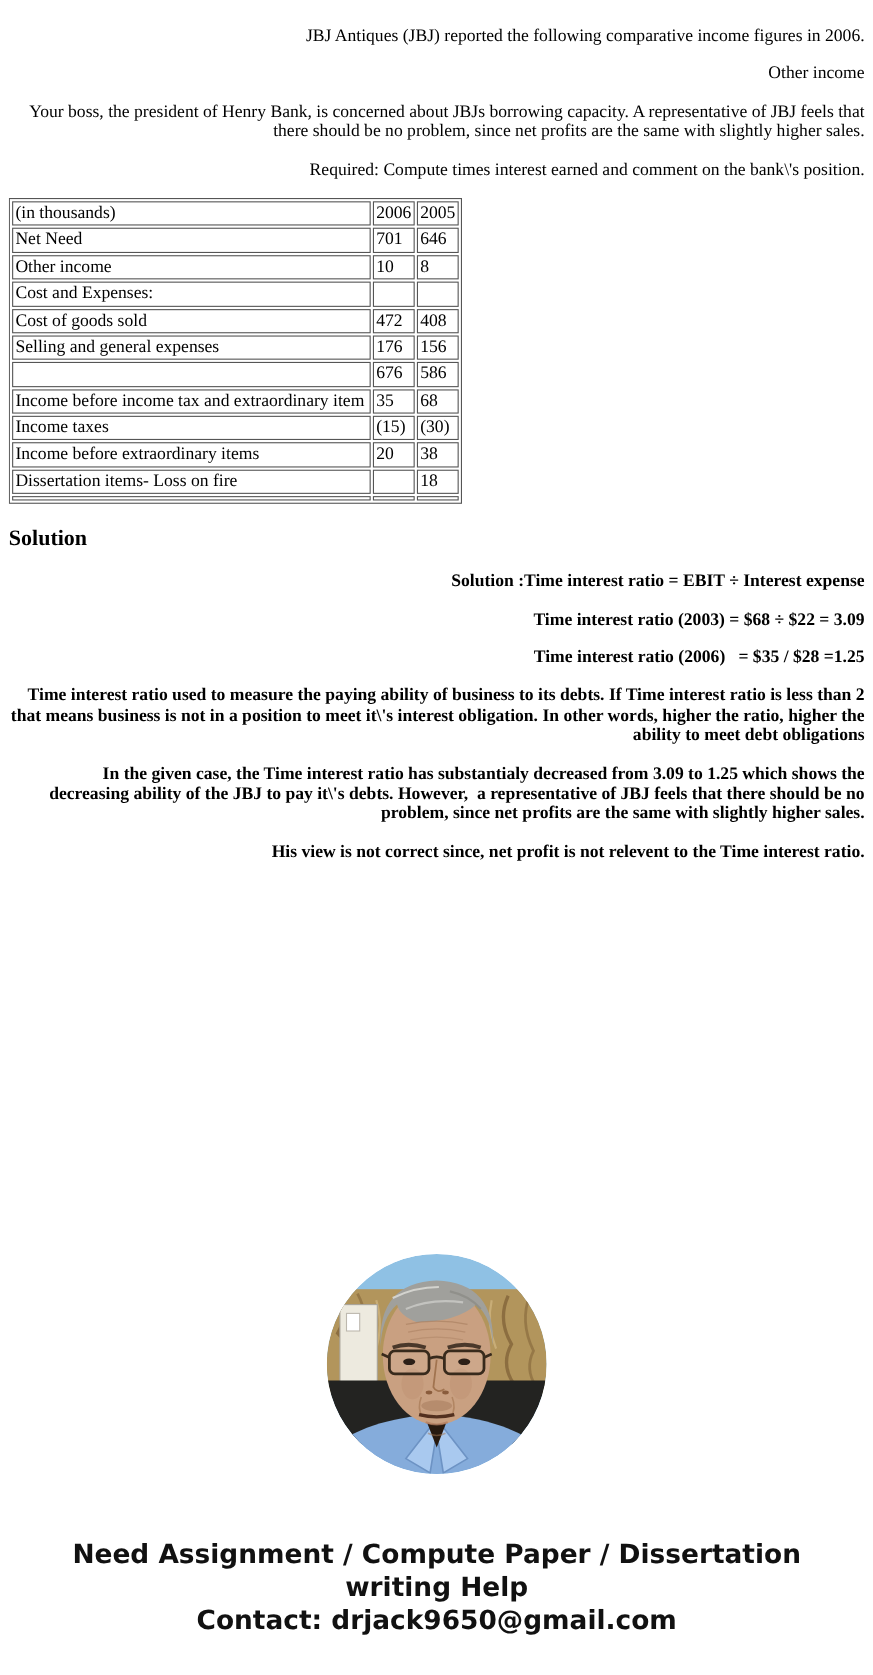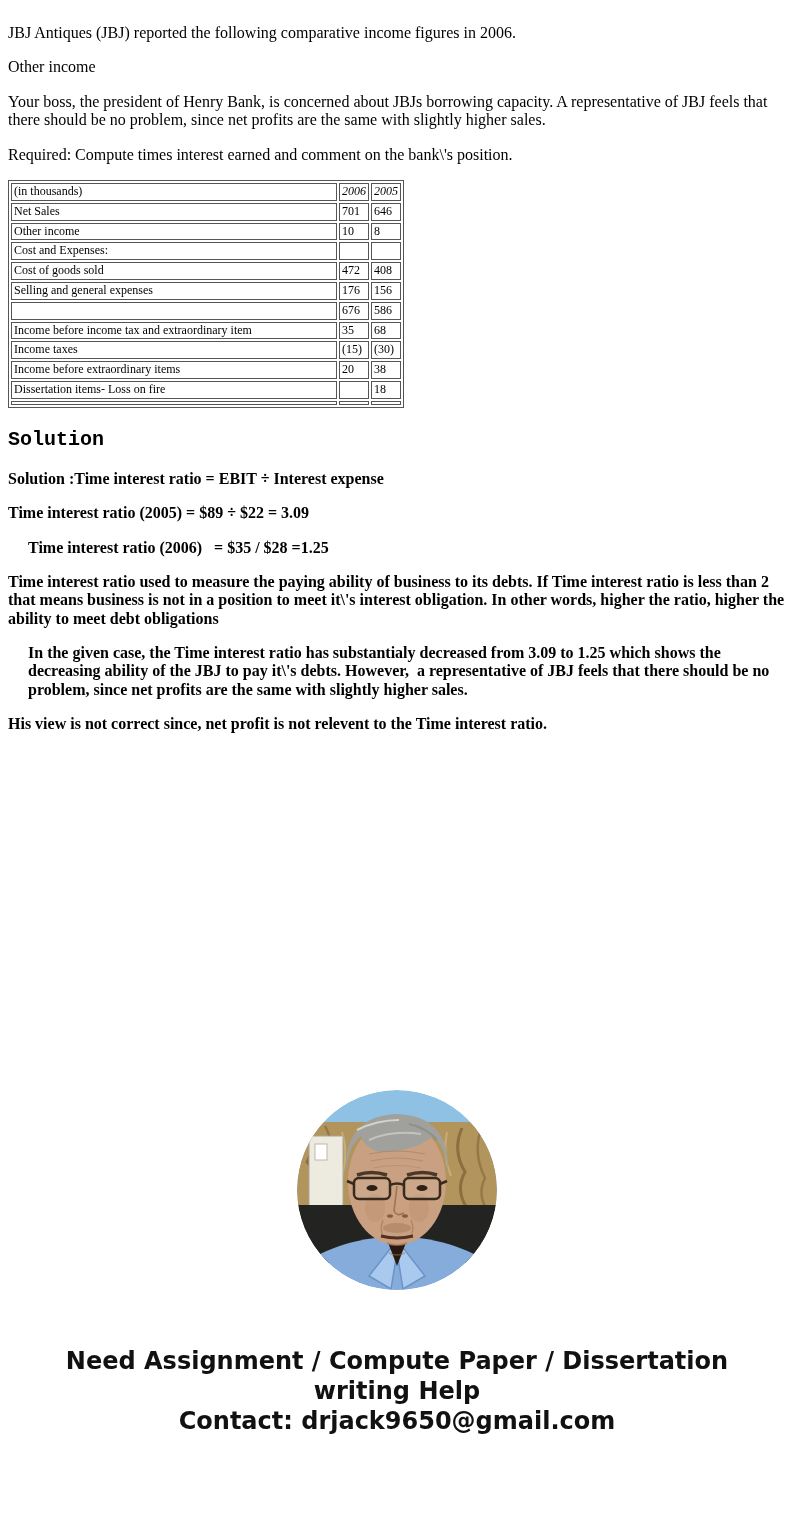--- a/index.html
+++ b/index.html
@@ -4,44 +4,44 @@
 <title>Income figures page</title>
 <style>
   html, body { background: #ffffff; }
   body {
     margin: 8px;
     color: #000;
     font-family: "Liberation Serif", serif;
     font-size: 16px;
     line-height: 1.15;
   }
-  p { margin: 16px 0; }
+  p { margin: 16px 0; text-align: right; }
   .bold { font-weight: bold; }
   .pre  { white-space: pre-wrap; margin-left: 20px; }
 
   table.income {
     border-collapse: separate;
     border-spacing: 2px;
     border: 1px solid #555;
     margin: 0;
   }
   table.income td, table.income th {
     border: 1px solid #555;
     padding: 1px 2px;
     font-weight: normal;
     text-align: left;
     vertical-align: top;
-    font-size: 12px;
+    font-size: 16px;
     line-height: 1.15;
   }
   .col-label { width: 320px; }
-  .year-head { font-weight: bold; font-style: italic; }
+  .year-head { font-weight: bold; }
 
   .solution-heading {
-    font-family: Liberation Mono, monospace;
+    font-family: Liberation Serif, serif;
     font-size: 20px;
     font-weight: bold;
     margin: 20px 0 19px 0;
   }
 
   .spacer { height: 340px; }
 
   .avatar-wrap { text-align: center; margin: 0; }
   .avatar {
     width: 200px;
@@ -73,21 +73,21 @@
 <table class="income">
   <thead>
     <tr>
       <th class="col-label">(in thousands)</th>
       <th class="year-head">2006</th>
       <th class="year-head">2005</th>
     </tr>
   </thead>
   <tbody>
       <tr>
-        <td class="col-label">Net Sales</td>
+        <td class="col-label">Net Need</td>
         <td>701</td>
         <td>646</td>
       </tr>
       <tr>
         <td class="col-label">Other income</td>
         <td>10</td>
         <td>8</td>
       </tr>
       <tr>
         <td class="col-label">Cost and Expenses:</td>
@@ -133,21 +133,21 @@
         <td class="col-label"></td>
         <td></td>
         <td></td>
       </tr>
     </tbody>
 </table>
 
 <div class="solution-heading">Solution</div>
 
 <p class="bold">Solution :Time interest ratio = EBIT ÷ Interest expense</p>
-<p class="bold">Time interest ratio (2005) = $89 ÷ $22 = 3.09</p>
+<p class="bold">Time interest ratio (2003) = $68 ÷ $22 = 3.09</p>
 <p class="bold pre">Time interest ratio (2006)   = $35 / $28 =1.25</p>
 <p class="bold">Time interest ratio used to measure the paying ability of business to its debts. If Time interest ratio is less than 2 that means business is not in a position to meet it\'s interest obligation. In other words, higher the ratio, higher the ability to meet debt obligations</p>
 <p class="bold pre">In the given case, the Time interest ratio has substantialy decreased from 3.09 to 1.25 which shows the decreasing ability of the JBJ to pay it\'s debts. However,  a representative of JBJ feels that there should be no problem, since net profits are the same with slightly higher sales.</p>
 <p class="bold">His view is not correct since, net profit is not relevent to the Time interest ratio.</p>
 
 <div class="spacer"></div>
 
 <div class="avatar-wrap">
   <svg class="avatar" viewBox="0 0 200 200" xmlns="http://www.w3.org/2000/svg">
     <defs>

